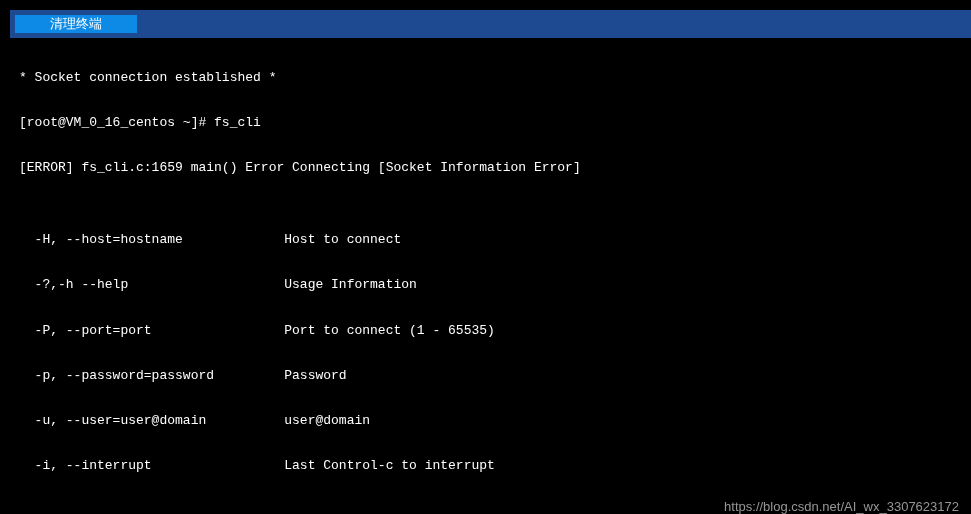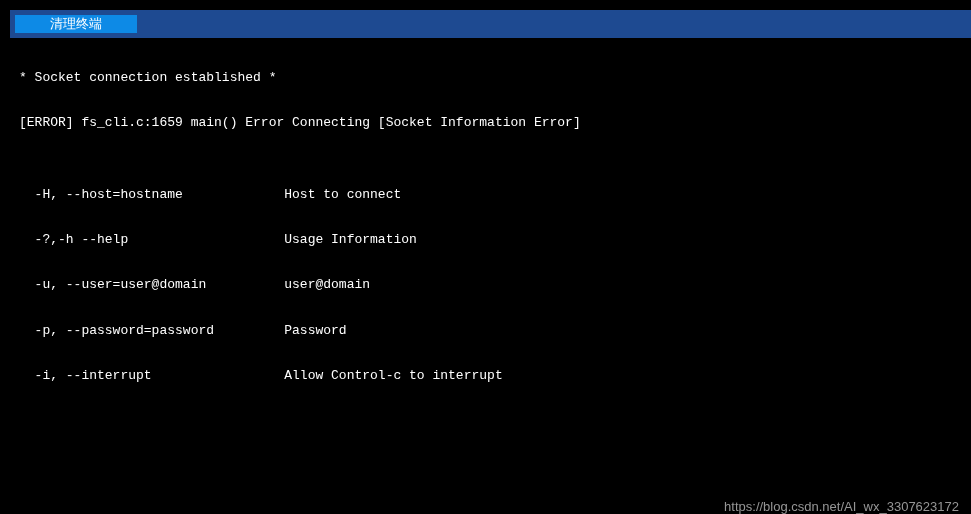--- a/index.html
+++ b/index.html
@@ -56,27 +56,29 @@
   </style>
 </head>
 <body>
 
 <div class="header-bar">
   <div class="tab">清理终端</div>
 </div>
 
 <div class="terminal">
 <span class="line">* Socket connection established *</span>
+<span class="line">[root@VM_0_16_centos ~]# fs_cli</span>
 <span class="line">[ERROR] fs_cli.c:1659 main() Error Connecting [Socket Information Error]</span>
 <span class="line"></span>
 <span class="line">  -H, --host=hostname             Host to connect</span>
 <span class="line">  -?,-h --help                    Usage Information</span>
+<span class="line">  -P, --port=port                 Port to connect (1 - 65535)</span>
+<span class="line">  -p, --password=password         Password</span>
 <span class="line">  -u, --user=user@domain          user@domain</span>
-<span class="line">  -p, --password=password         Password</span>
-<span class="line">  -i, --interrupt                 Allow Control-c to interrupt</span>
+<span class="line">  -i, --interrupt                 Last Control-c to interrupt</span>
 
 
 
 
 
 
 
 
 
 

